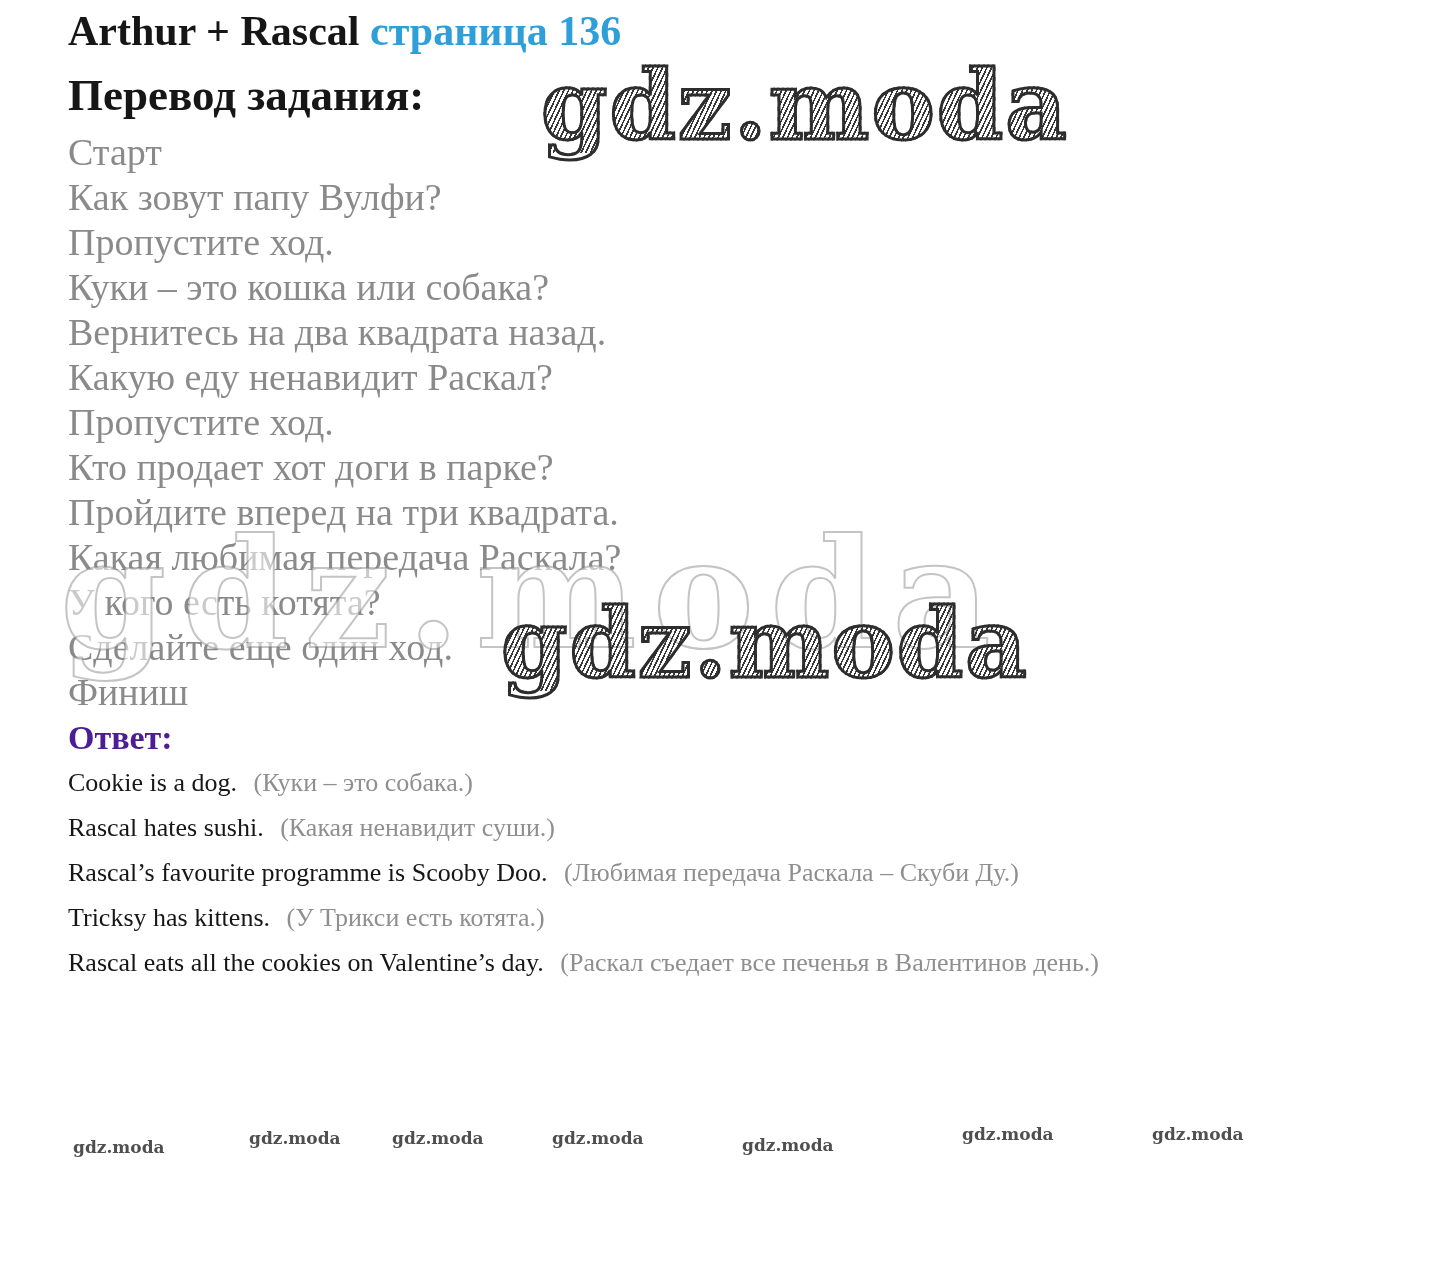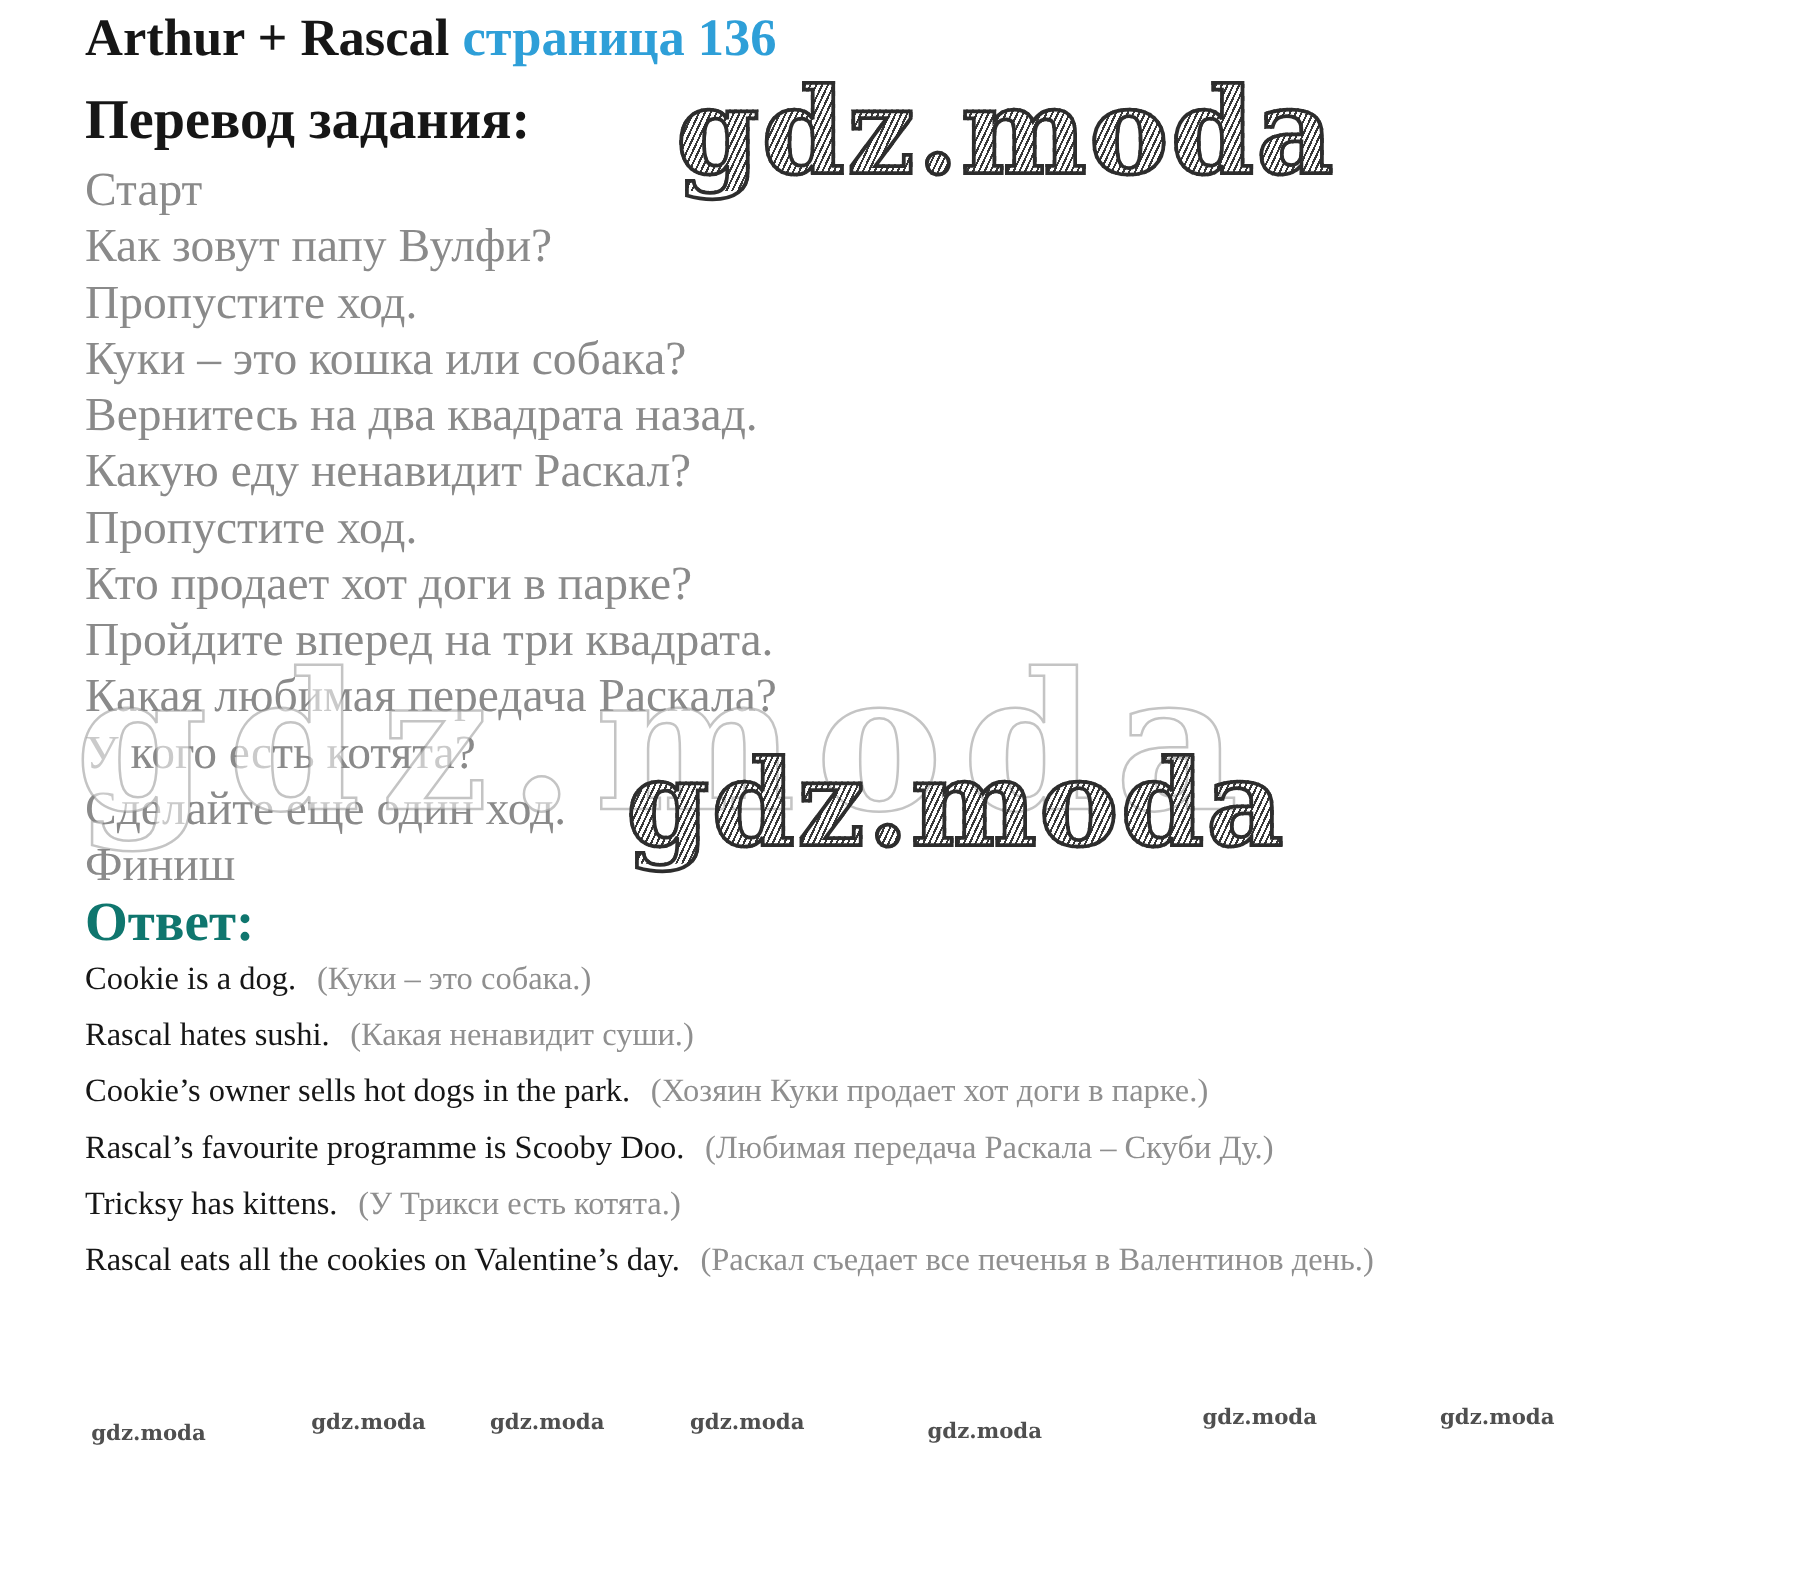--- a/index.html
+++ b/index.html
@@ -21,21 +21,21 @@
     color:#2e9fd8;cursor:pointer;
   }
   .sub-heading{
     font-size:45px;font-weight:bold;color:#161616;line-height:46px;margin-top:14px;
   }
   .t-list{margin-top:12px;}
   .t-line{
     font-size:38px;color:#8a8a8a;line-height:45px;white-space:nowrap;
   }
   .a-heading{
-    font-size:44px;font-weight:bold;color:#0f766e;line-height:45px;
+    font-size:34px;font-weight:bold;color:#4c1d95;line-height:45px;
   }
   .a-line{
     font-size:26px;line-height:45px;
   }
   .a-line .en{color:#161616;}
   .a-line .ru{color:#8f8f8f;margin-left:10px;}
   
   .wm-big{
     position:absolute;
     font-family:"DejaVu Serif", serif;
@@ -113,24 +113,20 @@
   <div>
     <div class="a-line">
       <span class="en">Cookie is a dog.</span>
       <span class="ru">(Куки – это собака.)</span>
     </div>
     <div class="a-line">
       <span class="en">Rascal hates sushi.</span>
       <span class="ru">(Какая ненавидит суши.)</span>
     </div>
     <div class="a-line">
-      <span class="en">Cookie’s owner sells hot dogs in the park.</span>
-      <span class="ru">(Хозяин Куки продает хот доги в парке.)</span>
-    </div>
-    <div class="a-line">
       <span class="en">Rascal’s favourite programme is Scooby Doo.</span>
       <span class="ru">(Любимая передача Раскала – Скуби Ду.)</span>
     </div>
     <div class="a-line">
       <span class="en">Tricksy has kittens.</span>
       <span class="ru">(У Трикси есть котята.)</span>
     </div>
     <div class="a-line">
       <span class="en">Rascal eats all the cookies on Valentine’s day.</span>
       <span class="ru">(Раскал съедает все печенья в Валентинов день.)</span>

